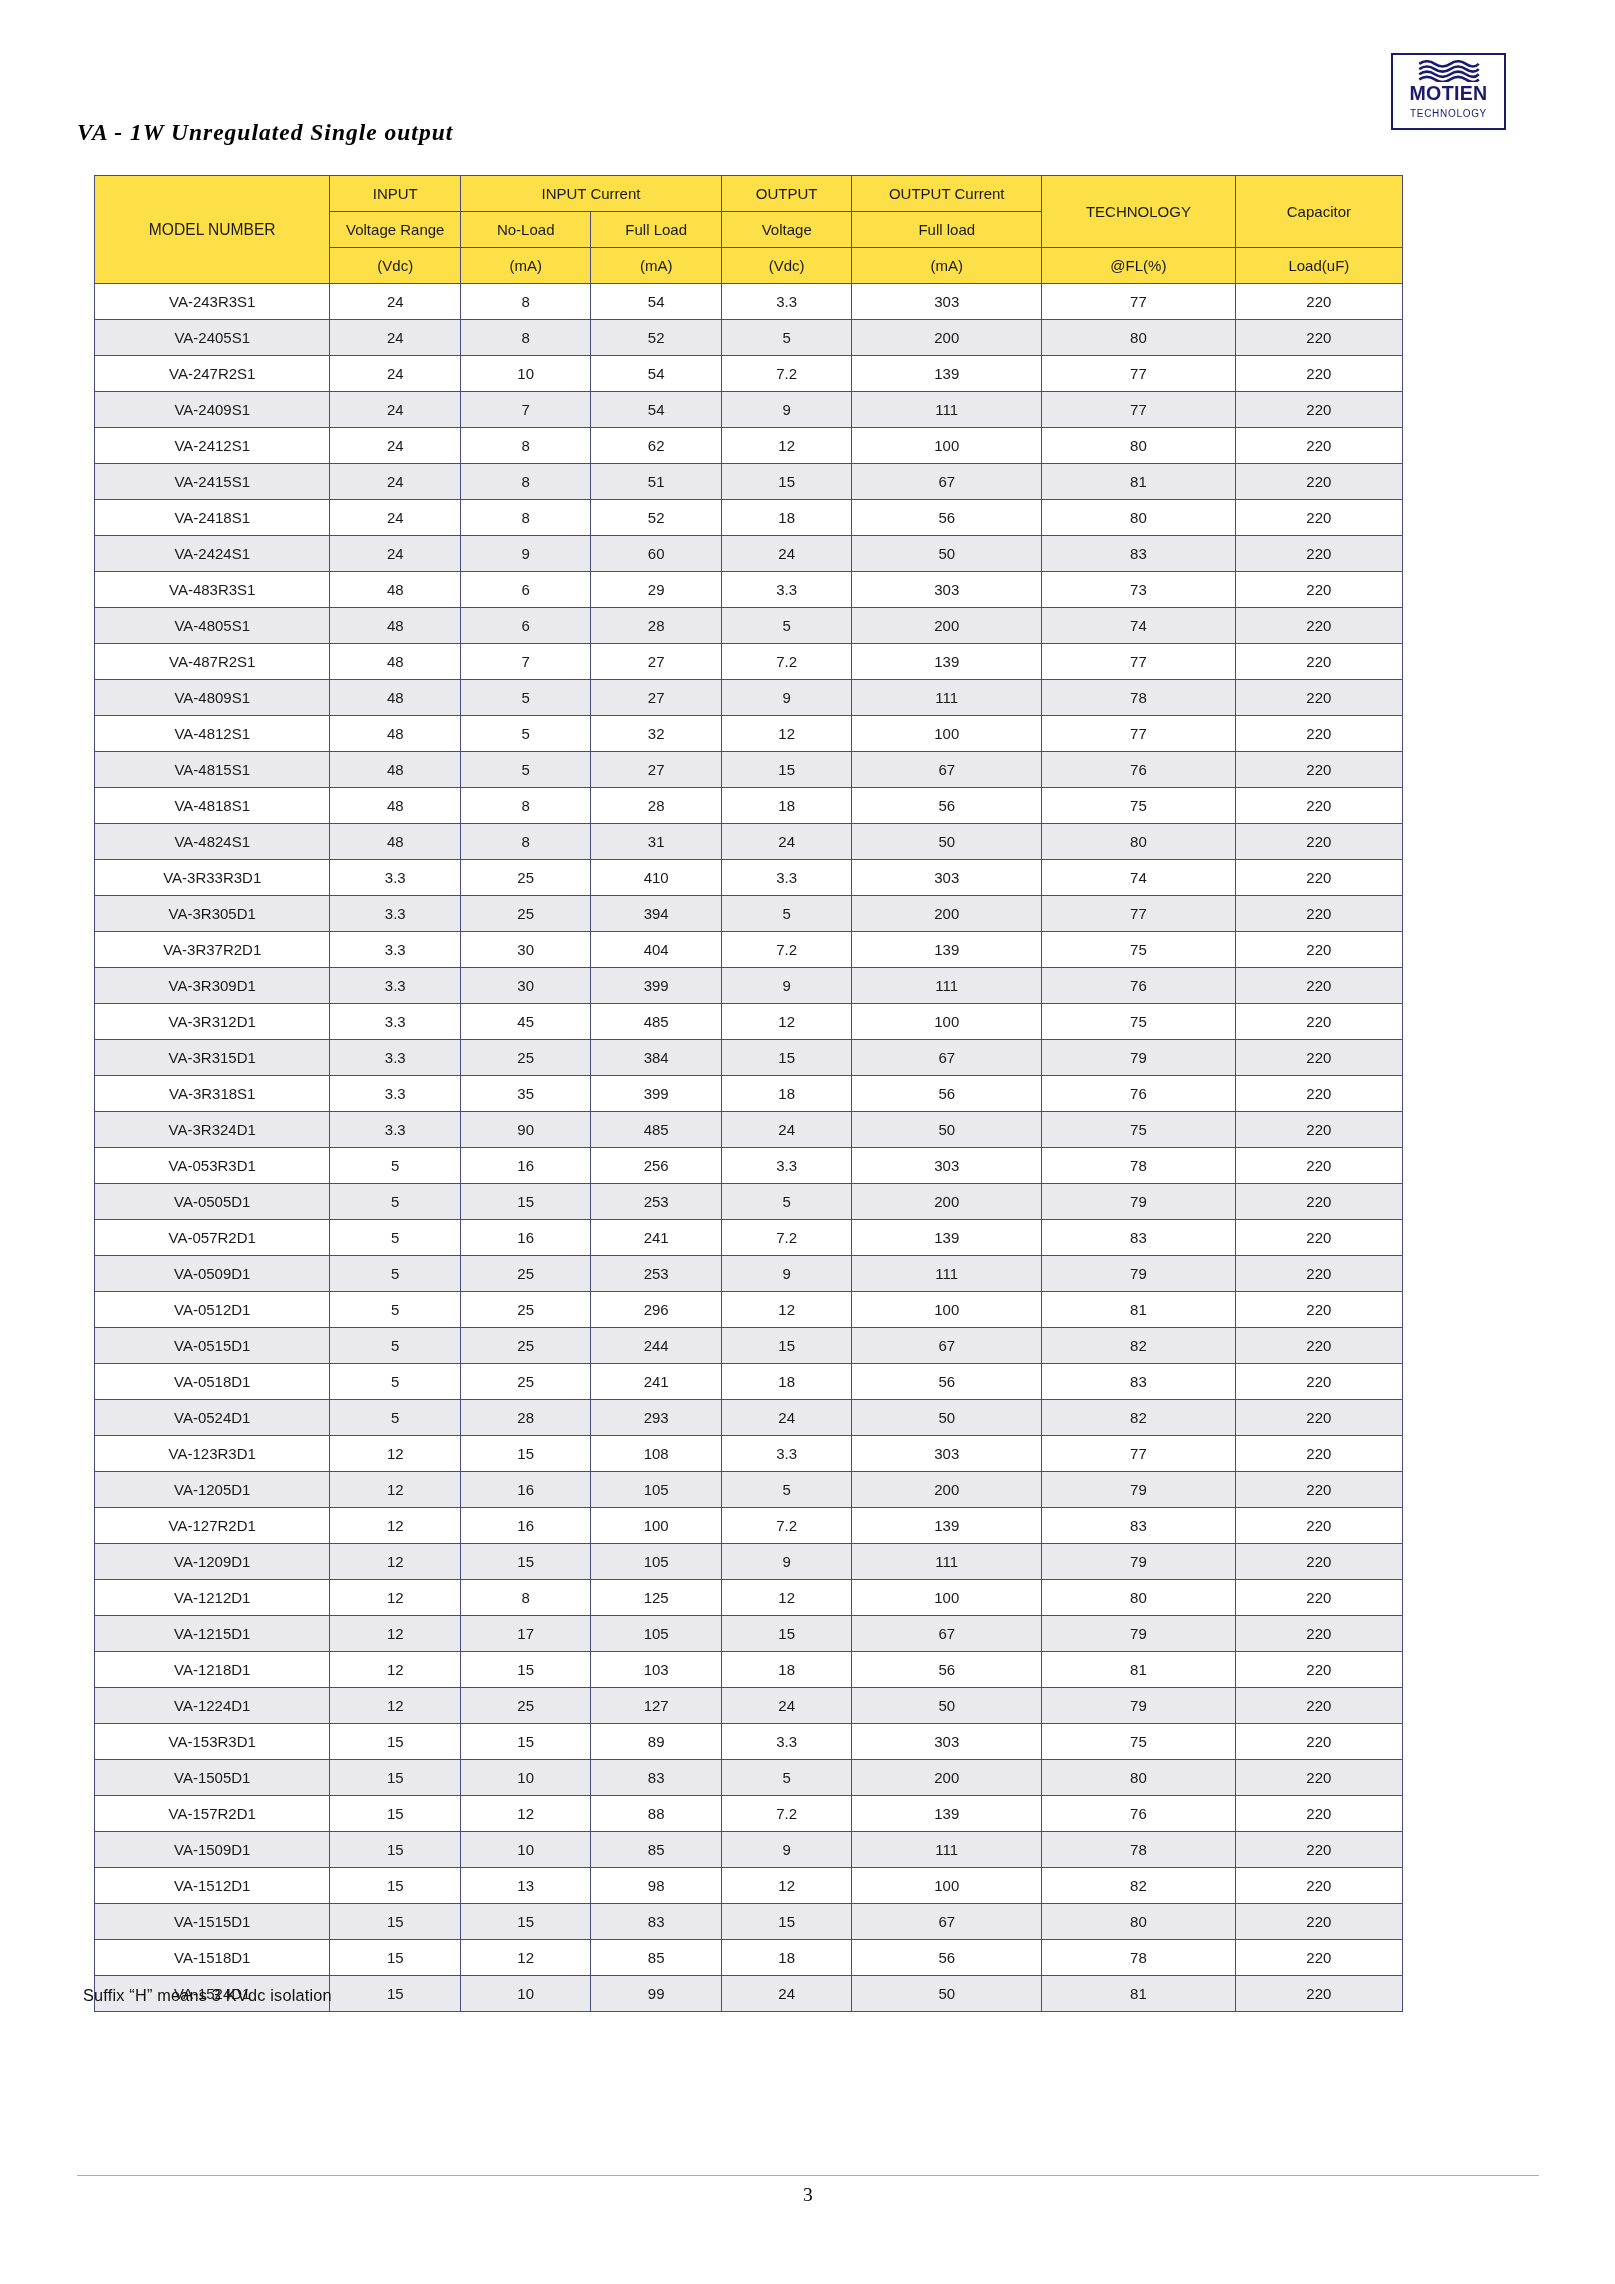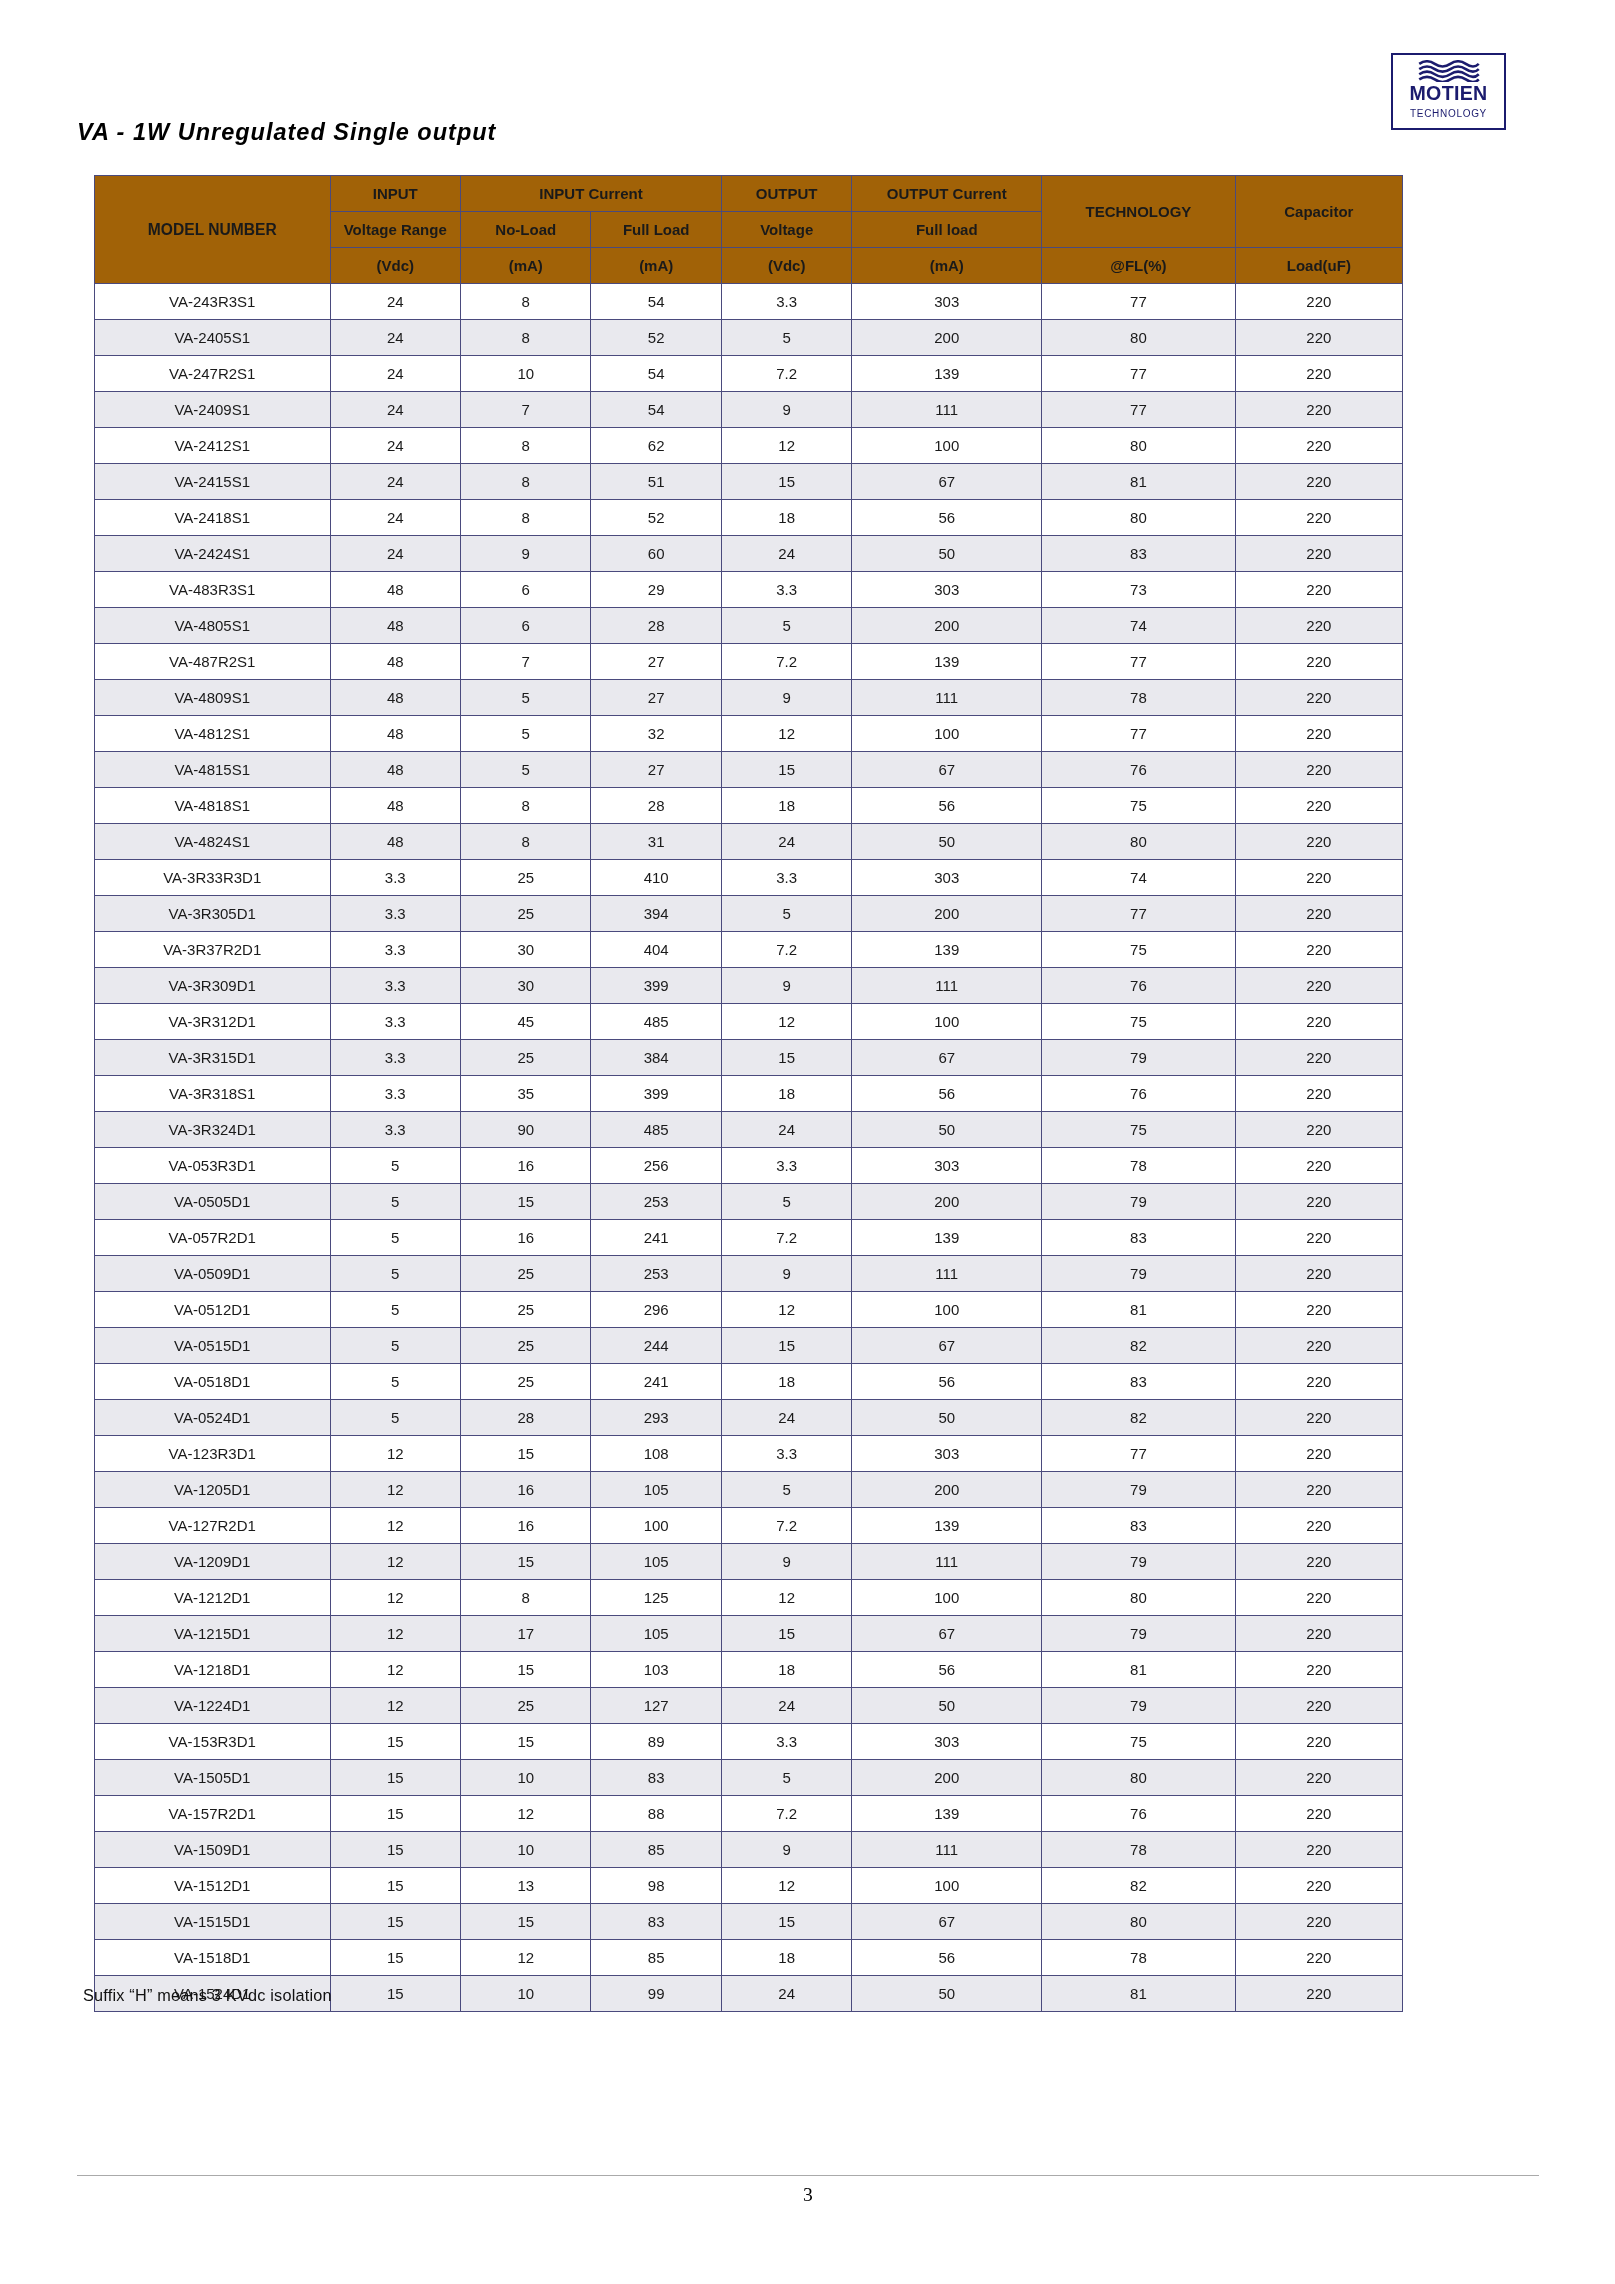--- a/index.html
+++ b/index.html
@@ -65,21 +65,21 @@
     font-size: 10px;
     color: #1b1b6e;
     letter-spacing: 0.7px;
   }
 
   
   .doc-title {
     position: absolute;
     top: 119px;
     left: 77px;
-    font-family: Liberation Sans, sans-serif;
+    font-family: Liberation Serif, serif;
     font-style: italic;
     font-weight: bold;
     font-size: 23.5px;
     letter-spacing: 1px;
     color: #000000;
   }
 
   
   .table-wrap {
     position: absolute;
@@ -95,23 +95,23 @@
   table.spec th, table.spec td {
     border: 0.7px solid #4a4a7d;
     text-align: center;
     font-size: 15px;
     height: 35px;
     padding: 0 1.3px;
     color: #1a1a1a;
     font-family: "Liberation Sans", sans-serif;
   }
   thead th {
-    background: #a16207;
+    background: #fde047;
     color: #ffffff;
-    font-weight: bold;
+    font-weight: normal;
     height: 26px;
     border: 0.7px solid #5a5a8c;
     font-size: 15px;
   }
   thead th.model {
     font-size: 15.6px;
   }
   tbody tr:nth-child(odd) td {
     background: #ffffff;
   }

